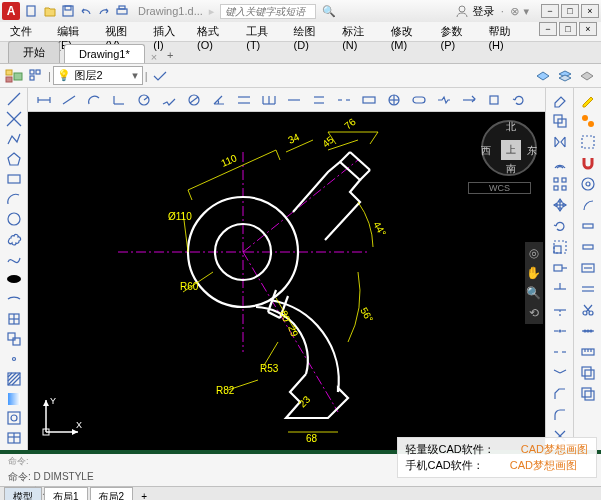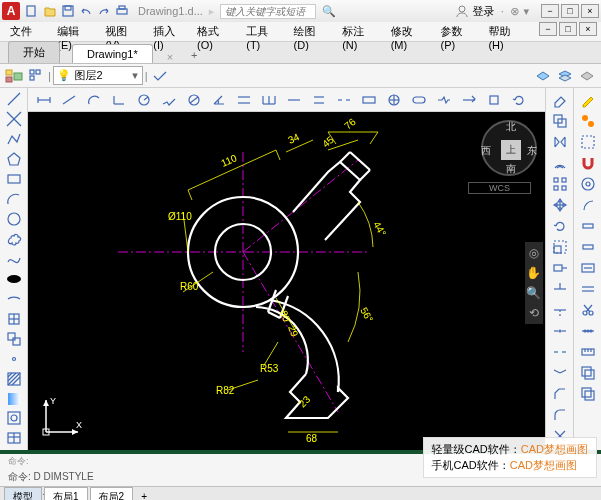--- a/index.html
+++ b/index.html
@@ -9,21 +9,21 @@
 .qat { display: flex; gap: 2px; }
 .qat-btn { width: 16px; height: 16px; display: flex; align-items: center; justify-content: center; cursor: pointer; }
 .title-center { flex: 1; display: flex; align-items: center; gap: 6px; margin-left: 8px; color: #888; font-size: 11px; }
 .search-box { border: 1px solid #ccc; background: #fff; padding: 1px 4px; font-style: italic; color: #999; width: 96px; font-size: 10px; }
 .title-right { display: flex; gap: 4px; align-items: center; }
 .user-icon { width: 14px; height: 14px; }
 .win-btns { display: flex; gap: 2px; margin-left: 8px; }
 .win-btn { width: 18px; height: 14px; border: 1px solid #999; background: #eee; font-size: 9px; display: flex; align-items: center; justify-content: center; cursor: pointer; }
 .menu-bar { height: 20px; background: #f5f5f5; display: flex; align-items: flex-start; padding: 0 4px; gap: 0; border-bottom: 1px solid #d0d0d0; }
 .menu-item { padding: 2px 6px; font-size: 11px; cursor: pointer; }
-.doc-tabs { height: 22px; background: #e8e8e8; display: flex; align-items: flex-end; padding: 0 8px; gap: 12px; border-bottom: 1px solid #c0c0c0; }
+.doc-tabs { height: 22px; background: #e8e8e8; display: flex; align-items: flex-end; padding: 0 8px; gap: 4px; border-bottom: 1px solid #c0c0c0; }
 .doc-tab { padding: 3px 14px; font-size: 11px; background: #d8d8d8; border: 1px solid #b0b0b0; border-bottom: none; border-radius: 3px 3px 0 0; cursor: pointer; }
 .doc-tab.active { background: #fff; }
 .tab-add { width: 18px; height: 16px; display: flex; align-items: center; justify-content: center; cursor: pointer; color: #666; }
 .layer-bar { height: 24px; background: #f5f5f5; display: flex; align-items: center; padding: 2px 4px; gap: 2px; border-bottom: 1px solid #d0d0d0; }
 .layer-btn { width: 20px; height: 20px; display: flex; align-items: center; justify-content: center; cursor: pointer; }
 .layer-combo { border: 1px solid #aaa; background: #fff; padding: 1px 4px; display: flex; align-items: center; gap: 3px; font-size: 11px; width: 90px; }
 .main-row { display: flex; height: 362px; }
 .left-tools { width: 28px; background: #f5f5f5; border-right: 1px solid #d0d0d0; display: flex; flex-direction: column; align-items: center; padding: 2px 0; gap: 1px; }
 .tool-btn { width: 24px; height: 20px; display: flex; align-items: center; justify-content: center; cursor: pointer; }
 .right-tools { width: 28px; background: #f5f5f5; border-left: 1px solid #d0d0d0; display: flex; flex-direction: column; align-items: center; padding: 2px 0; gap: 1px; }
@@ -37,21 +37,21 @@
 .compass-dir { position: absolute; color: #ccc; font-size: 10px; }
 .wcs { position: absolute; top: 70px; right: 14px; color: #888; font-size: 9px; border: 1px solid #555; padding: 0 20px; }
 .ucs { position: absolute; bottom: 8px; left: 8px; }
 .ucs-line { stroke: #fff; stroke-width: 1.5; }
 .drawing { position: absolute; top: 0; left: 0; }
 .cmd-area { height: 36px; background: #f5f5f5; border-top: 4px solid #14532d; display: flex; flex-direction: column; font-size: 10px; font-family: Consolas, monospace; }
 .cmd-line { padding: 1px 8px; color: #555; display: flex; align-items: center; }
 .status-bar { height: 20px; background: #e8e8e8; border-top: 1px solid #c0c0c0; display: flex; align-items: center; padding: 0 4px; gap: 2px; font-size: 10px; }
 .status-tab { padding: 2px 8px; background: #fff; border: 1px solid #b0b0b0; cursor: pointer; }
 .watermark { position: absolute; bottom: 22px; right: 4px; background: rgba(255,255,255,.92); border: 1px solid #ddd; padding: 4px 8px; font-size: 11px; line-height: 1.4; }
-.wm-orange { color: #e67e22; }
+.wm-orange { color: #e67e22; margin-left: 26px; }
 svg.icon path, svg.icon circle, svg.icon rect, svg.icon line, svg.icon polyline, svg.icon polygon { stroke: #4169b5; stroke-width: 1.2; fill: none; }
 svg.icon-gold rect, svg.icon-gold path { stroke: #c9a020; fill: #f5d76e; }
 </style>
 </head>
 <body>
 
 <div class="title-bar">
   <div class="app-logo">A</div>
   <div class="qat">
     <div class="qat-btn">

